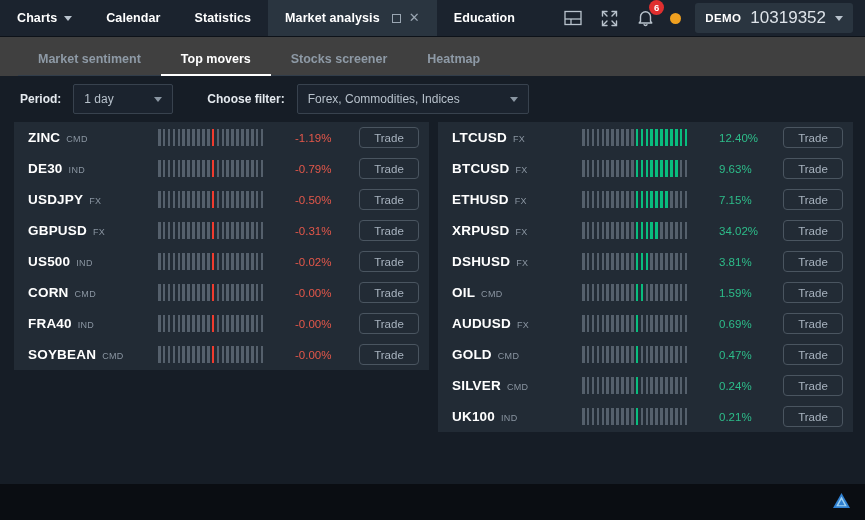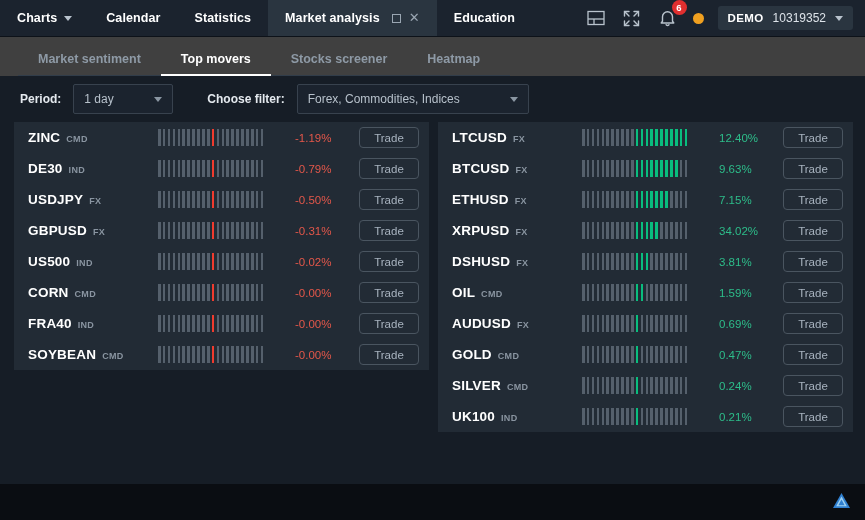--- a/index.html
+++ b/index.html
@@ -87,21 +87,21 @@
     display: flex; align-items: center; gap: 9px;
     background: #2a3540;
     border-radius: 3px;
     padding: 5px 10px;
     cursor: pointer;
   }
   .account-chip .demo {
     color: #ffffff; font-size: 11.5px; font-weight: bold; letter-spacing: .4px;
   }
   .account-chip .num {
-    color: #dde3e9; font-size: 12px;
+    color: #dde3e9; font-size: 17px;
   }
 
   
   .subtabs {
     flex: 0 0 39px;
     display: flex; align-items: flex-end;
     padding: 0 18px;
     background: #404040;
   }
   .subtabs-inner {
@@ -186,21 +186,21 @@
   }
   .sym {
     color: #ffffff;
     font-size: 13.5px;
     font-weight: bold;
     letter-spacing: .2px;
   }
   .cls {
     color: #8a95a1;
     font-size: 9px;
-    font-weight: bold;
+    font-weight: normal;
     letter-spacing: .3px;
   }
   .bars {
     flex: 0 0 115px;
     display: flex;
     align-items: center;
     gap: 2.3px;
     height: 18px;
   }
   .bar {

